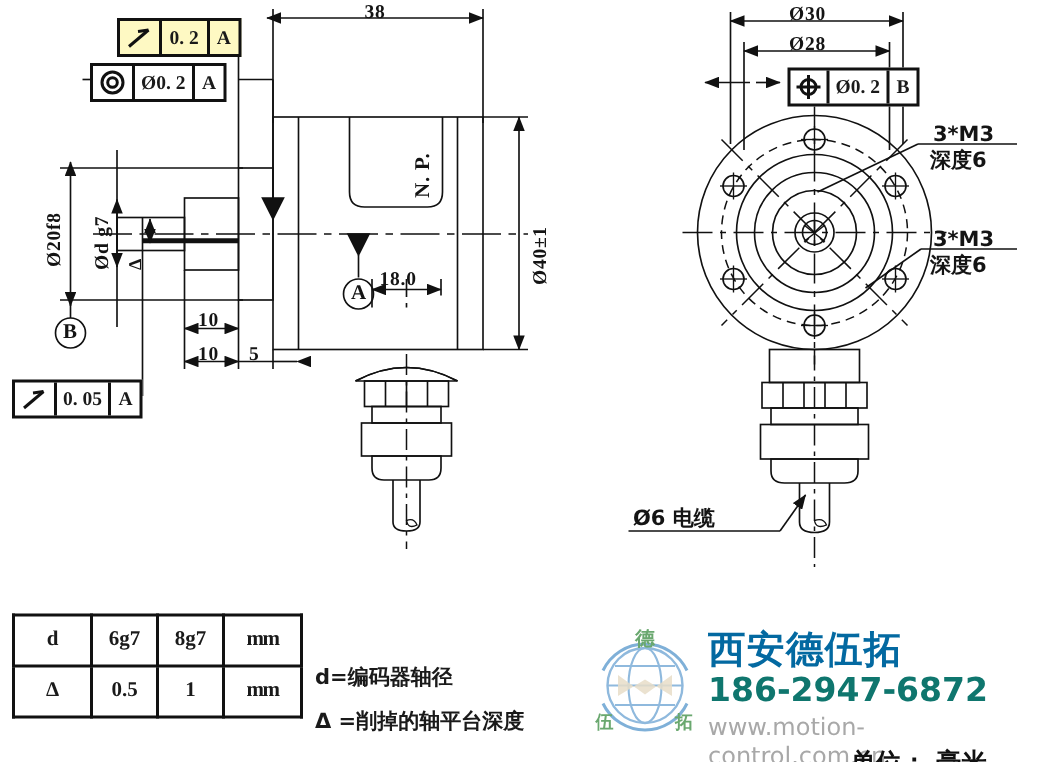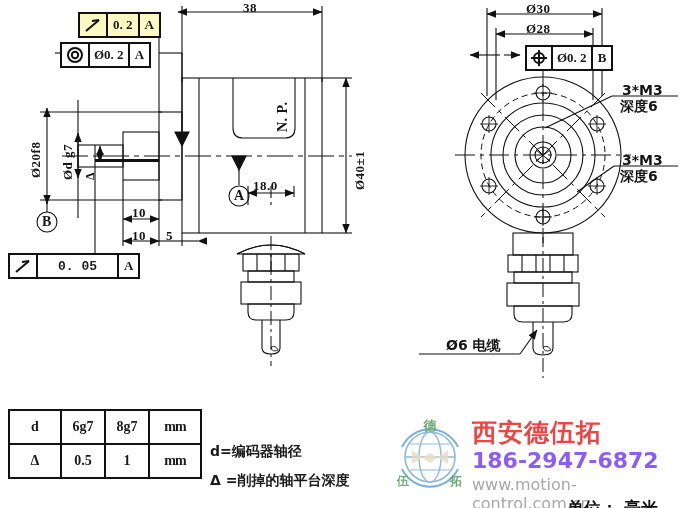--- a/index.html
+++ b/index.html
@@ -15,22 +15,22 @@
   #spec-table{position:absolute;left:8px;top:409px;border-collapse:collapse;}
   #spec-table td{border:2px solid #111;text-align:center;vertical-align:middle;
      font-weight:bold;font-size:14px;font-family:"Liberation Serif","DejaVu Serif",serif;height:30px;}
   #spec-table td.h{font-family:"DejaVu Sans",sans-serif;font-size:14px;}
   .cw1{width:48px}.cw2{width:40px}.cw3{width:40px}.cw4{width:48px}
   .unitcell{font-size:10px;letter-spacing:-1px;}
   
   .note{position:absolute;font-size:14px;font-weight:bold;}
   
   #brand{position:absolute;left:392px;top:415px;width:300px;height:90px;}
-  .bname{position:absolute;left:80px;top:1px;font-size:25px;font-weight:bold;color:#ef4444;letter-spacing:1px;}
-  .bphone{position:absolute;left:80px;top:33px;font-size:22px;font-weight:bold;color:#8b5cf6;letter-spacing:0px;
+  .bname{position:absolute;left:80px;top:1px;font-size:25px;font-weight:bold;color:#0369a1;letter-spacing:1px;}
+  .bphone{position:absolute;left:80px;top:33px;font-size:22px;font-weight:bold;color:#0f766e;letter-spacing:0px;
           font-family:"DejaVu Sans",sans-serif;}
   .bweb{position:absolute;left:80px;top:60px;font-size:16px;color:#a8a8a8;letter-spacing:0px;
         font-family:"DejaVu Sans",sans-serif;}
   .bunit{position:absolute;left:175px;top:82px;font-size:17px;font-weight:bold;color:#111;}
 </style>
 </head>
 <body>
 
 <div class="stage">
 
@@ -292,21 +292,21 @@
   <div style="padding:0 5px;display:flex;align-items:center;font-size:13px;font-weight:bold;font-family:'Liberation Serif',serif;">A</div>
 </div>
 
 <div style="position:absolute;left:8px;top:253px;display:flex;border:2px solid #111;background:#fff;height:22px;align-items:stretch;">
   <div style="width:26px;display:flex;align-items:center;justify-content:center;border-right:2px solid #111;">
     <svg width="18" height="16" viewBox="0 0 18 16">
           <line x1="2" y1="14" x2="15" y2="3" stroke="#111" stroke-width="2"></line>
           <line x1="15" y1="3" x2="8" y2="4" stroke="#111" stroke-width="2"></line>
         </svg>
   </div>
-  <div style="padding:0 20px;display:flex;align-items:center;border-right:2px solid #111;font-size:13px;font-weight:bold;font-family:Liberation Mono, monospace;">0. 05</div>
+  <div style="padding:0 4px;display:flex;align-items:center;border-right:2px solid #111;font-size:13px;font-weight:bold;font-family:Liberation Serif, serif;">0. 05</div>
   <div style="padding:0 5px;display:flex;align-items:center;font-size:13px;font-weight:bold;font-family:'Liberation Serif',serif;">A</div>
 </div>
 
 <div style="position:absolute;left:525px;top:45px;display:flex;border:2px solid #111;background:#fff;height:22px;align-items:stretch;">
   <div style="width:24px;display:flex;align-items:center;justify-content:center;border-right:2px solid #111;">
     <svg width="18" height="18" viewBox="0 0 18 18">
           <circle cx="9" cy="9" r="5" fill="none" stroke="#111" stroke-width="2"></circle>
           <line x1="9" y1="1" x2="9" y2="17" stroke="#111" stroke-width="2"></line>
           <line x1="1" y1="9" x2="17" y2="9" stroke="#111" stroke-width="2"></line>
         </svg>
@@ -329,21 +329,21 @@
 <div class="txt dim" style="left:42px;top:214px;font-size:14px;">B</div>
 
 <div class="txt dim" style="left:526px;top:1px;">Ø30</div>
 <div class="txt dim" style="left:526px;top:21px;">Ø28</div>
 
 <div class="txt cn" style="left:622px;top:82px;font-size:14px;">3*M3</div>
 <div class="txt cn" style="left:620px;top:98px;font-size:14px;">深度6</div>
 <div class="txt cn" style="left:622px;top:152px;font-size:14px;">3*M3</div>
 <div class="txt cn" style="left:620px;top:168px;font-size:14px;">深度6</div>
 
-<div class="txt cn" style="left:422px;top:337px;font-size:14px;margin-left:24px;">Ø6  电缆</div>
+<div class="txt cn" style="left:422px;top:337px;font-size:14px;">Ø6  电缆</div>
 
 <table id="spec-table">
   <tbody>
   <tr>
     <td class="cw1">d</td>
     <td class="cw2">6g7</td>
     <td class="cw3">8g7</td>
     <td class="cw4 unitcell">mm</td>
   </tr>
   <tr>

